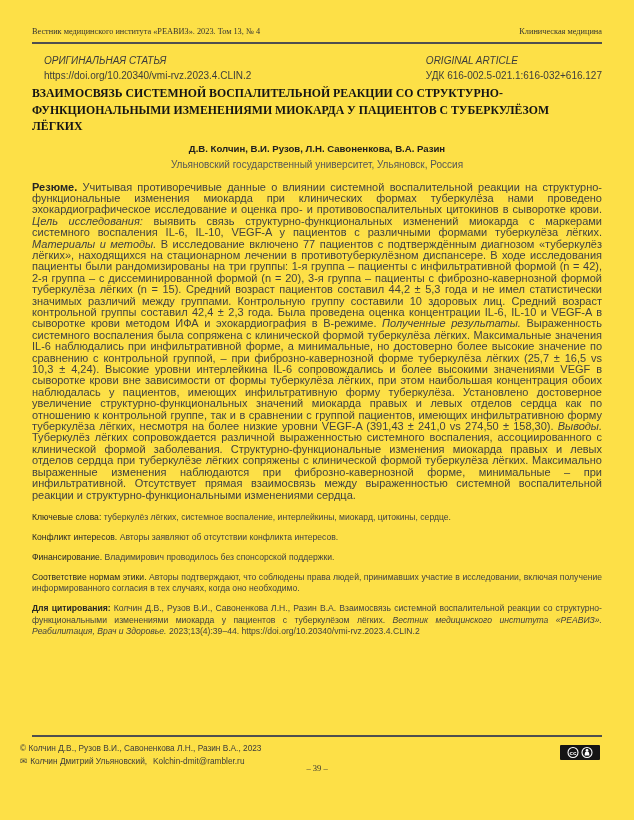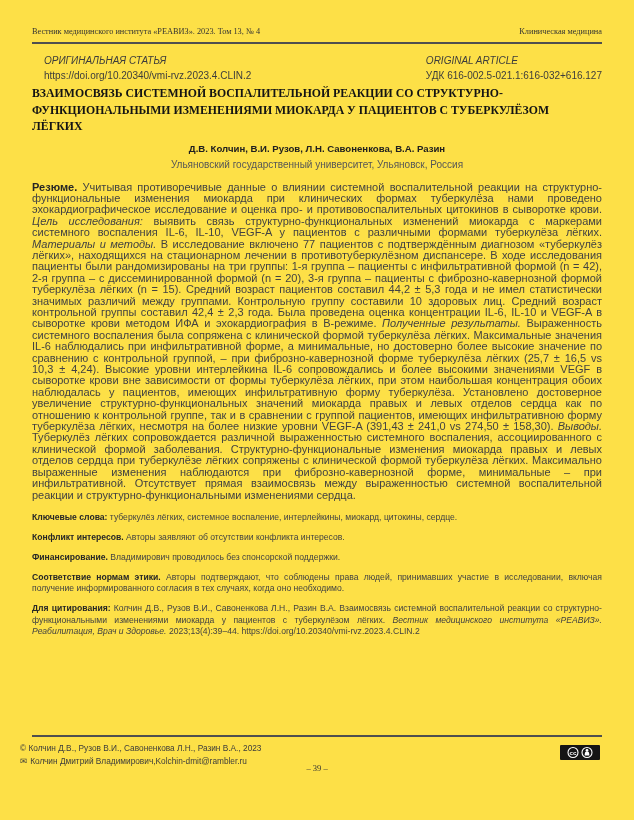--- a/index.html
+++ b/index.html
@@ -41,35 +41,35 @@
   .abstract{
     margin-top:12px;
     font-size:11px;line-height:11.4px;
     text-align:justify;color:#424242;
   }
   .meta-para{
     margin-top:4px;
     font-size:8.6px;line-height:11.4px;
     text-align:justify;color:#424242;
   }
-  .meta-para .label{font-weight:bold;color:#262626;}
+  .meta-para .label{font-weight:normal;color:#262626;}
   .seg-b{font-weight:bold;color:#262626;}
   .seg-i{font-style:italic;}
 
   .footer-rule{
     position:absolute;left:32px;right:32px;top:735px;
     border:none;border-top:2px solid #4f4f4f;margin:0;
   }
   .footer-block{
     position:absolute;left:20px;top:742px;
     font-size:8.3px;line-height:13px;color:#3c3c3c;
   }
   .footer-line{white-space:nowrap;}
   .envelope{font-size:8.5px;margin-right:3px;}
-  .email-link{margin-left:0;}
+  .email-link{margin-left:6px;}
   .cc-badge{position:absolute;right:34px;top:745px;display:block;cursor:pointer;}
   .page-number{
     position:absolute;left:0;right:0;top:763px;
     text-align:center;
     font-family:"Liberation Serif",serif;
     font-size:8.5px;color:#333333;
   }
 </style>
 </head>
 <body>
@@ -113,21 +113,21 @@
 
     <p class="meta-para"><span class="seg-b">Для цитирования: </span><span>Колчин Д.В., Рузов В.И., Савоненкова Л.Н., Разин В.А. Взаимосвязь системной воспалительной реакции со структурно-функциональными изменениями миокарда у пациентов с туберкулёзом лёгких. </span><span class="seg-i">Вестник медицинского института «РЕАВИЗ». Реабилитация, Врач и Здоровье.</span><span> 2023;13(4):39–44. https://doi.org/10.20340/vmi-rvz.2023.4.CLIN.2</span></p>
 
   </div>
 
   <hr class="footer-rule">
 
   <div class="footer-block">
     <div class="footer-line">© Колчин Д.В., Рузов В.И., Савоненкова Л.Н., Разин В.А., 2023</div>
     <div class="footer-line">
-      <span class="envelope">✉</span><span>Колчин Дмитрий Владимирович,</span><span class="email-link">Kolchin-dmit@rambler.ru</span>
+      <span class="envelope">✉</span><span>Колчин Дмитрий Ульяновский,</span><span class="email-link">Kolchin-dmit@rambler.ru</span>
     </div>
   </div>
 
   <span class="cc-badge" title="">
     <svg width="40" height="15" viewBox="0 0 40 15" xmlns="http://www.w3.org/2000/svg">
       <rect x="0" y="0" width="40" height="15" rx="1" fill="#151515"></rect>
       <circle cx="13" cy="7.5" r="5" fill="none" stroke="#ffffff" stroke-width="1.1"></circle>
       <text x="13" y="9.7" font-size="6.2" font-weight="bold" fill="#ffffff" text-anchor="middle" font-family="Liberation Sans, sans-serif">cc</text>
       <circle cx="27" cy="7.5" r="5" fill="none" stroke="#ffffff" stroke-width="1.1"></circle>
       <circle cx="27" cy="5.4" r="1.4" fill="#ffffff"></circle>

